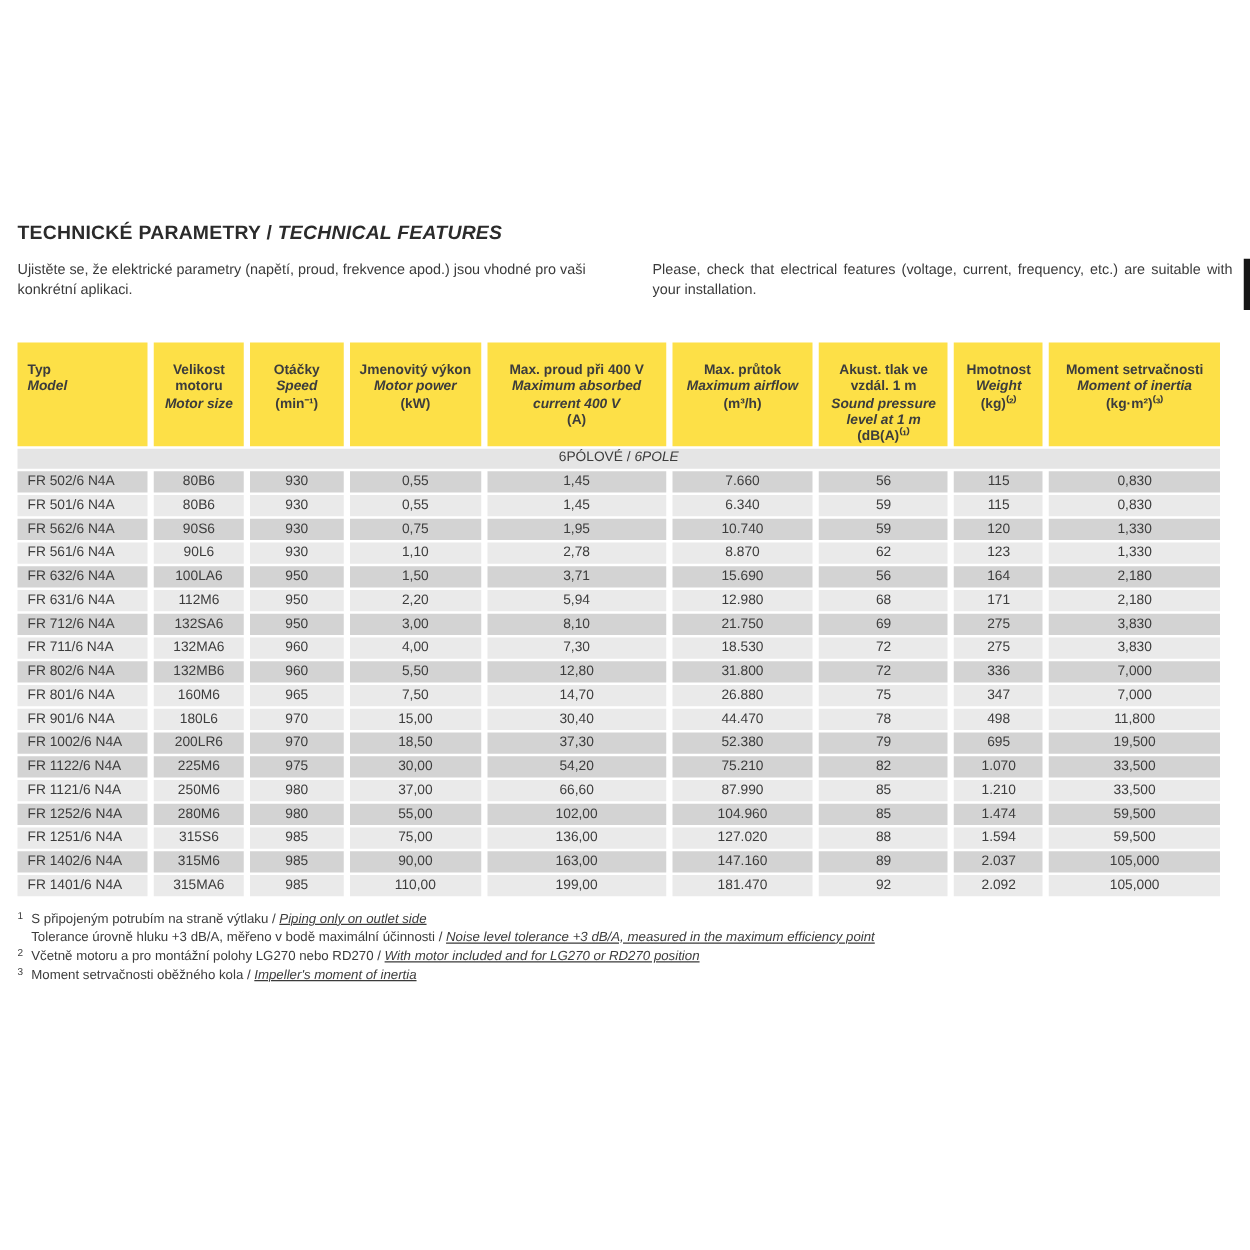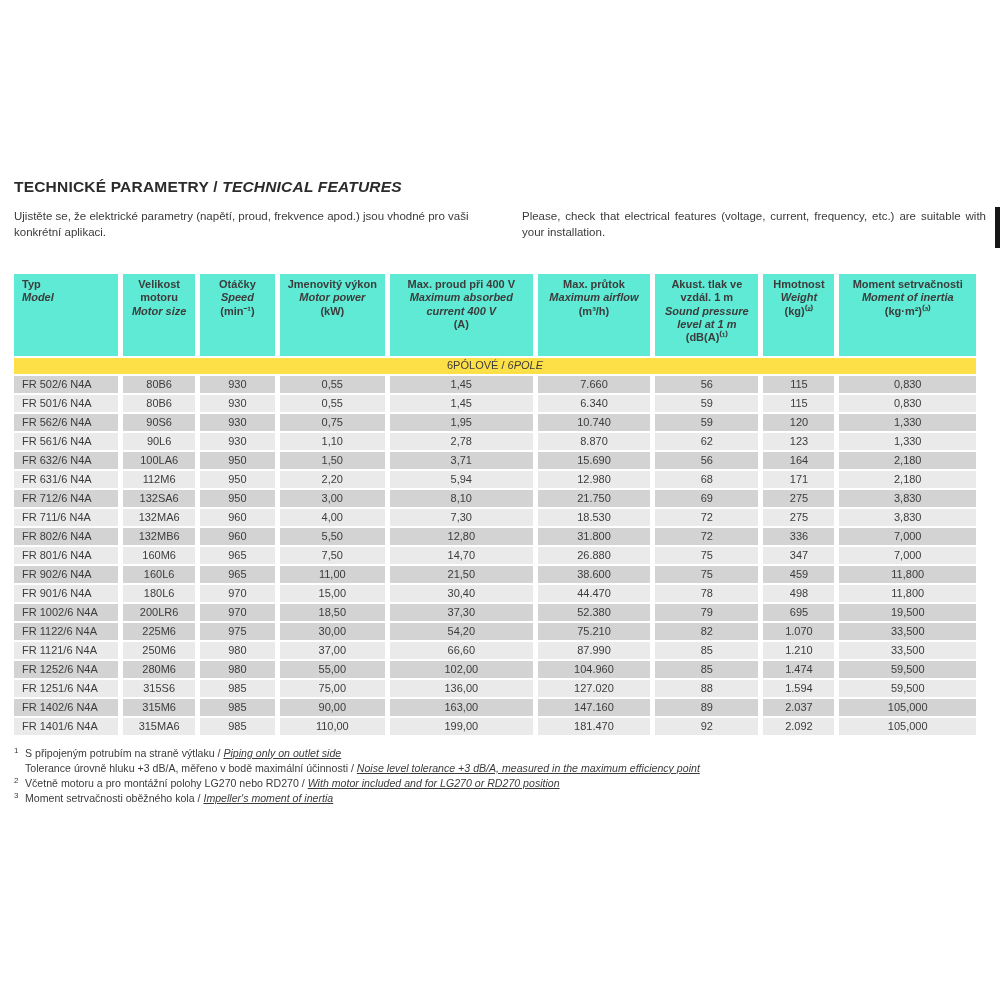--- a/index.html
+++ b/index.html
@@ -27,30 +27,30 @@
 
   table.spec {
     width: 972px; table-layout: fixed;
     border-collapse: separate; border-spacing: 5px 2px;
     margin-left: -5px; 
     font-size: 11px;
   }
   table.spec th, table.spec td { color: #3c3c3c; }
 
   th.hdr {
-    background: #5eead4; vertical-align: top; text-align: center;
-    font-weight: bold; height: 82px; padding-top: 4px; line-height: 1.22;
+    background: #fde047; vertical-align: top; text-align: center;
+    font-weight: bold; height: 82px; padding-top: 16px; line-height: 1.22;
     font-size: 11px;
   }
   th.hdr.left { text-align: left; padding-left: 8px; }
   th.hdr .en { font-style: italic; }
   th.hdr .unit { font-style: normal; }
 
   td.section-row {
-    background: #fde047; text-align: center; height: 16px;
+    background: #e5e5e5; text-align: center; height: 16px;
     font-size: 11px; padding: 1px 0 2px 0; color: #3c3c3c;
   }
   td.section-row .it { font-style: italic; }
 
   tr.dark td.cell { background: #d3d3d3; }
   tr.light td.cell { background: #eaeaea; }
   td.cell { height: 17px; text-align: center; vertical-align: middle;
             font-size: 11px; color: #3c3c3c; }
   td.cell.left { text-align: left; padding-left: 8px; }
 
@@ -246,31 +246,20 @@
             <td class="cell left">FR 801/6 N4A</td>
             <td class="cell">160M6</td>
             <td class="cell">965</td>
             <td class="cell">7,50</td>
             <td class="cell">14,70</td>
             <td class="cell">26.880</td>
             <td class="cell">75</td>
             <td class="cell">347</td>
             <td class="cell">7,000</td>
           </tr>
-          <tr class="dark">
-            <td class="cell left">FR 902/6 N4A</td>
-            <td class="cell">160L6</td>
-            <td class="cell">965</td>
-            <td class="cell">11,00</td>
-            <td class="cell">21,50</td>
-            <td class="cell">38.600</td>
-            <td class="cell">75</td>
-            <td class="cell">459</td>
-            <td class="cell">11,800</td>
-          </tr>
           <tr class="light">
             <td class="cell left">FR 901/6 N4A</td>
             <td class="cell">180L6</td>
             <td class="cell">970</td>
             <td class="cell">15,00</td>
             <td class="cell">30,40</td>
             <td class="cell">44.470</td>
             <td class="cell">78</td>
             <td class="cell">498</td>
             <td class="cell">11,800</td>

